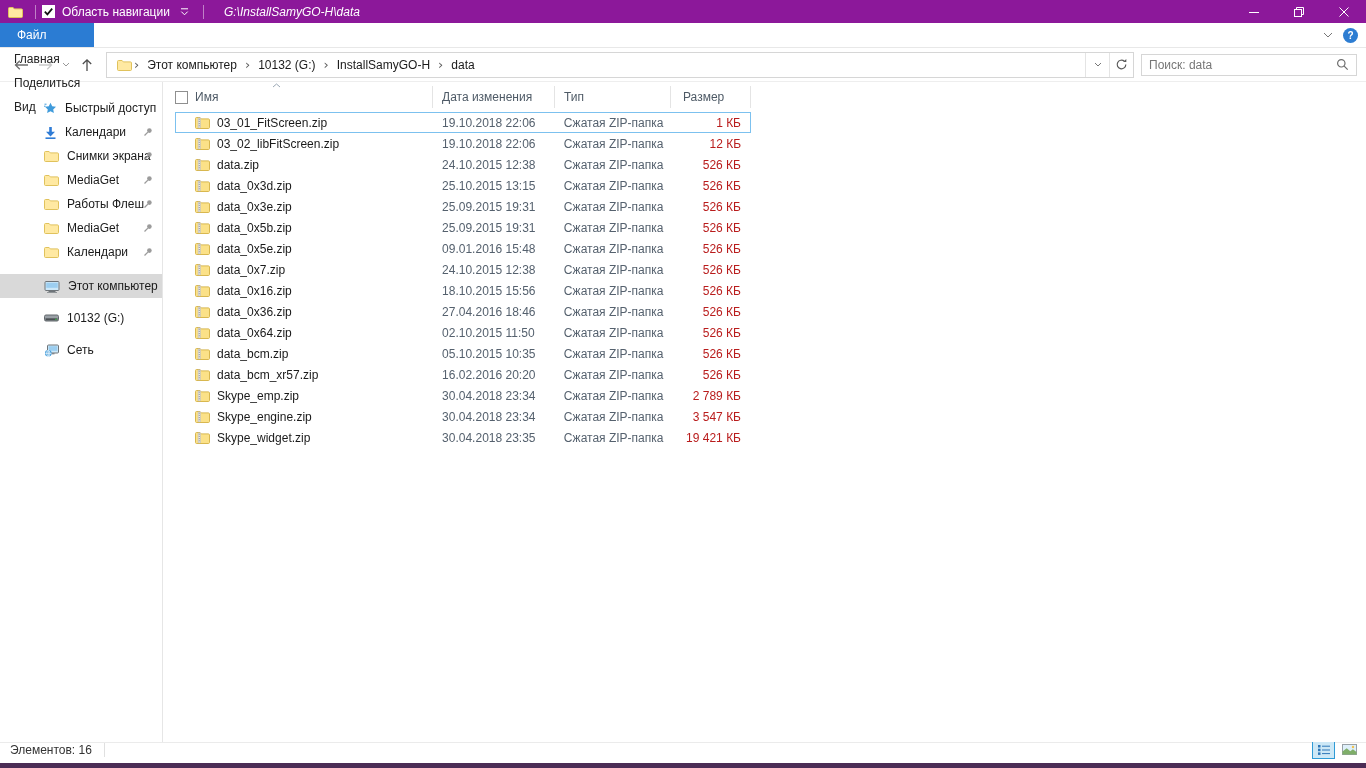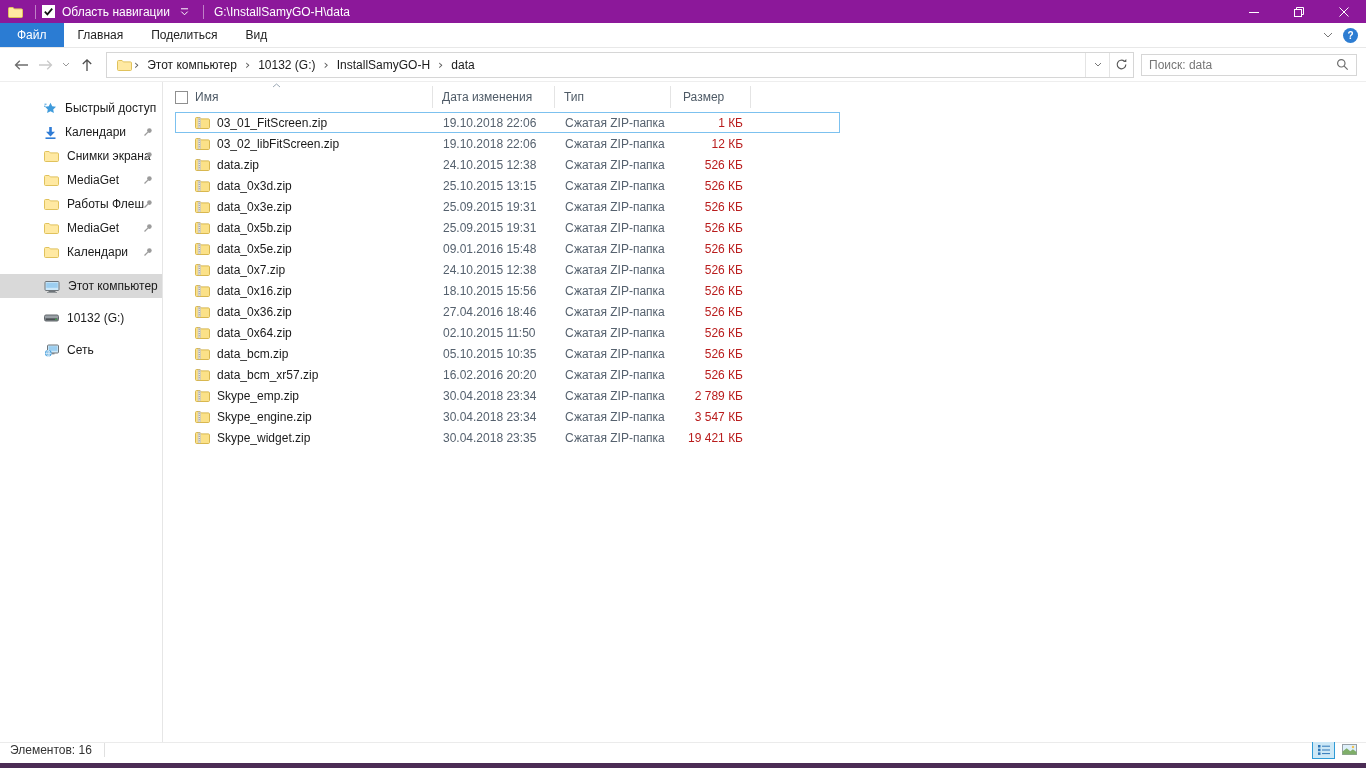--- a/index.html
+++ b/index.html
@@ -7,21 +7,21 @@
   #app {
     position:relative; width:1366px; height:768px; background:#fff;
     font-family:"Liberation Sans","DejaVu Sans",sans-serif; font-size:12px; color:#1a1a1a;
   }
   
   .titlebar { height:23px; background:#8C189A; display:flex; align-items:center; color:#fff; }
   .titlebar .win-icon { margin:0 6px 0 8px; display:flex; }
   .qat-sep { width:1px; height:14px; background:rgba(255,255,255,.45); margin:0 6px; }
   .qat-check { display:flex; align-items:center; gap:7px; }
   .qat-chevron { margin:0 8px 0 10px; display:flex; }
-  .title-text { margin-left:4px; white-space:nowrap; }
+  .title-text { margin-left:14px; white-space:nowrap;font-style:italic; }
   .winbtns { margin-left:auto; display:flex; height:23px; }
   .winbtn { width:45px; height:23px; display:flex; align-items:center; justify-content:center; }
   
   .ribbonrow { height:25px; background:#fff; border-bottom:1px solid #e8e8e8; display:flex; align-items:stretch; position:relative; }
   .tab { padding:0 14px; line-height:24px; color:#222; }
   .tab.active { background:#2B7CD3; color:#fff; padding:0 17px; }
   .ribbon-right { position:absolute; right:8px; top:0; height:24px; display:flex; align-items:center; gap:10px; }
   .help-circle { width:15px; height:15px; border-radius:50%; background:#2D7DD2; color:#fff; font-size:10px; font-weight:bold; display:flex; align-items:center; justify-content:center; }
   
   .navbar { height:34px; background:#fff; border-bottom:1px solid #eeeeee; display:flex; align-items:center; }
@@ -52,21 +52,21 @@
   .lheader { display:flex; height:30px; align-items:center; margin-left:12px; width:576px; position:relative; color:#4e5a66; }
   .hcell { height:22px; display:flex; align-items:center; border-right:1px solid #e4e4e4; }
   .hc-name { width:258px; gap:7px; padding-left:0; }
   .hc-date { width:122px; padding-left:9px; }
   .hc-type { width:116px; padding-left:9px; }
   .hc-size { width:80px; padding-left:12px; }
   .sortchev { position:absolute; left:97px; top:1px; }
   .cbx { width:13px; height:13px; border:1px solid #8f8f8f; background:#fff; flex:none; }
   
   .rows { margin-left:12px; }
-  .frow { display:flex; height:21px; align-items:center; width:665px; border:1px solid transparent; }
+  .frow { display:flex; height:21px; align-items:center; width:576px; border:1px solid transparent; }
   .frow.focused { border-color:#7CC1EF; }
   .cell { overflow:hidden; white-space:nowrap; }
   .c-name { width:258px; display:flex; align-items:center; padding-left:19px; gap:7px; color:#1a1a1a; }
   .c-date { width:122px; padding-left:9px; color:#55616e; }
   .c-type { width:116px; padding-left:9px; color:#55616e; }
   .c-size { width:80px; padding-right:9px; text-align:right; color:#b91c1c; }
   
   .statusbar { height:14px; border-top:1px solid #ebebeb; display:flex; align-items:center; background:#fff; }
   .status-text { padding-left:10px; color:#333; }
   .status-sep { width:1px; height:14px; background:#e0e0e0; margin-left:12px; }
@@ -125,21 +125,21 @@
         <span class="ico">
             <svg width="10" height="10">
               <path d="M.5.5l9 9M9.5.5l-9 9" stroke="#fff"></path>
             </svg>
           </span>
       </div>
     </div>
   </div>
 
   <div class="ribbonrow">
-    <div style="display:flex;">
+    <div style="display:flex;flex-direction:column;">
         <div class="tab active">Файл</div>
         <div class="tab">Главная</div>
         <div class="tab">Поделиться</div>
         <div class="tab">Вид</div>
       </div>
     <div class="ribbon-right">
       <span class="ico">
         <svg width="10" height="6">
             <path d="M1 1l4 4 4-4" stroke="#777" fill="none"></path>
           </svg>

